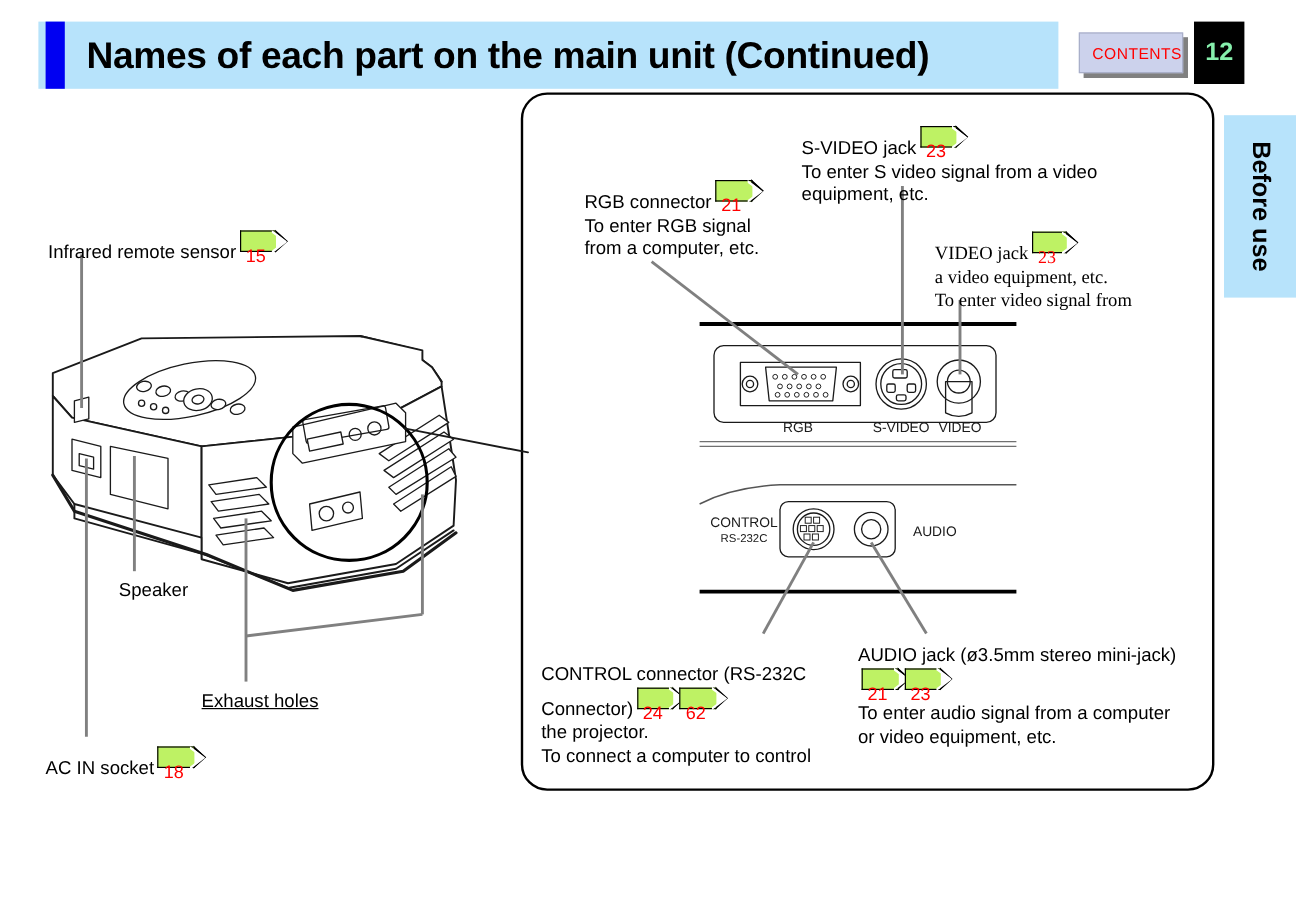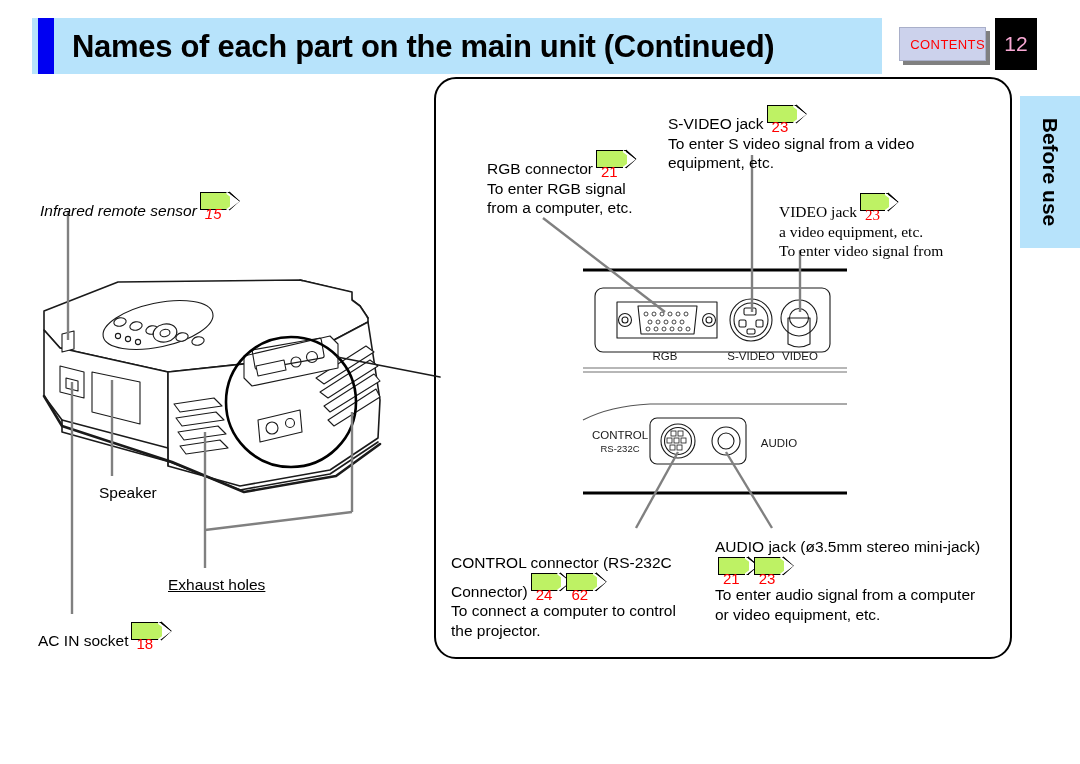--- a/index.html
+++ b/index.html
@@ -20,21 +20,21 @@
     position:absolute;left:899px;top:27px;width:85px;height:32px;
     background:#ccd2ec;border:1px solid #a9afc9;
     box-shadow:4px 4px 0 #808080;
     display:flex;align-items:center;justify-content:flex-end;
   }
   #contents-button span{color:#ff0000;font-size:13px;letter-spacing:.4px;font-weight:400;}
   #page-number-box{
     position:absolute;left:995px;top:18px;width:42px;height:52px;background:#000;
     display:flex;align-items:center;justify-content:center;
   }
-  #page-number-box span{color:#f9a8d4;font-size:21px;font-weight:normal;}
+  #page-number-box span{color:#86efac;font-size:21px;font-weight:bold;}
   
   #side-tab{
     position:absolute;left:1020px;top:96px;width:60px;height:152px;background:#b7e3fb;
   }
   #side-tab-label{
     position:absolute;left:-46px;top:53px;width:152px;height:46px;
     transform:rotate(90deg);
     font-size:21px;font-weight:bold;text-align:center;line-height:46px;
   }
   
@@ -67,21 +67,21 @@
     border-top:10px solid transparent;border-bottom:10px solid transparent;
     transform:translateY(-50%);
     clip-path:polygon(0 0,100% 50%,0 100%,0 85%,80% 50%,0 15%);
   }
   
   #c-rgb{left:487px;top:150px;}
   #c-svideo{left:668px;top:105px;}
   #c-video{left:779px;top:193px;font-family:Liberation Serif, serif;}
   #c-control{left:451px;top:537px;margin-top:16px;}
   #c-audio{left:715px;top:537px;}
-  #c-ir{left:40px;top:192px;font-style:italic;}
+  #c-ir{left:40px;top:192px;}
   #c-speaker{left:99px;top:483px;}
   #c-exhaust{left:168px;top:575px;text-decoration:underline;}
   #c-acin{left:38px;top:622px;}
   
   svg.layer{position:absolute;left:0;top:0;width:1080px;height:764px;pointer-events:none;}
 </style>
 </head>
 <body>
 
 <div id="header-banner"></div>
@@ -322,22 +322,22 @@
 
 <div class="callout" id="c-video">
   <div><span>VIDEO jack</span><span class="pgref">23</span></div>
   <div>a video equipment, etc.</div>
   <div>To enter video signal from</div>
 </div>
 
 <div class="callout" id="c-control">
   <div>CONTROL connector (RS-232C</div>
   <div><span>Connector)</span><span class="pgref">24</span><span class="pgref">62</span></div>
+  <div>the projector.</div>
   <div>To connect a computer to control</div>
-  <div>the projector.</div>
 </div>
 
 <div class="callout" id="c-audio">
   <div>AUDIO jack (ø3.5mm stereo mini-jack)</div>
   <div><span class="pgref">21</span><span class="pgref">23</span></div>
   <div>To enter audio signal from a computer</div>
   <div>or video equipment, etc.</div>
 </div>
 
 </body></html>

